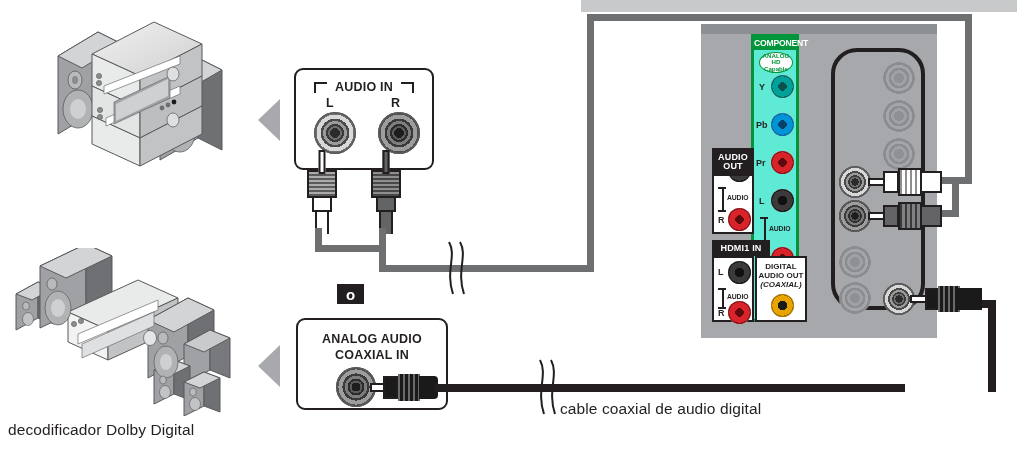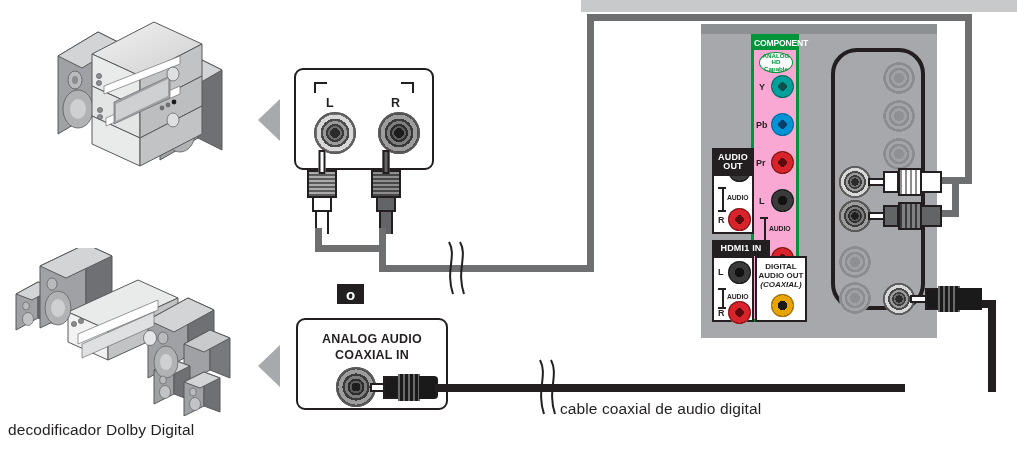--- a/index.html
+++ b/index.html
@@ -55,21 +55,21 @@
 
   
   .obadge{position:absolute;background:#231f20;display:flex;align-items:center;justify-content:center;}
   .obadge span{color:#fff;font-size:15px;font-weight:700;line-height:1;}
 
   
   .panelbg{position:absolute;background:#a6a8ab;}
   .paneltop{position:absolute;background:#c7c9cb;}
   .panelstrip{position:absolute;background:#8d9093;}
 
-  .greencol{position:absolute;background:#f9a8d4;border:3px solid #00953a;box-sizing:border-box;}
+  .greencol{position:absolute;background:#5eead4;border:3px solid #00953a;box-sizing:border-box;}
   .greenhdr{position:absolute;background:#00953a;color:#fff;font-size:8.6px;font-weight:700;text-align:center;letter-spacing:-.2px;}
   .oval{position:absolute;background:#fff;border:1.5px solid #00953a;border-radius:50%;color:#00953a;font-size:6.2px;font-weight:700;text-align:center;line-height:1.05;display:flex;align-items:center;justify-content:center;}
 
   .whitecol{position:absolute;background:#fff;border:2px solid #231f20;box-sizing:border-box;}
   .blkhdr{position:absolute;background:#231f20;color:#fff;font-size:9px;font-weight:700;display:flex;align-items:center;justify-content:center;letter-spacing:.2px;}
 
   
   .cj{position:absolute;border-radius:50%;}
   .cj i{position:absolute;inset:0;border-radius:50%;}
   .ring{box-shadow:0 0 0 2px #bdbdbd inset;}
@@ -197,20 +197,21 @@
     </svg>
   </div>
   <div class="abs cap" style="left:8px;top:421px;">decodificador Dolby Digital</div>
 
   <div class="tri" style="left:258px;top:99px;"></div>
   <div class="tri" style="left:258px;top:345px;"></div>
 
   <div class="devbox abs" style="left:294px;top:68px;width:140px;height:102px;">
     <div class="brk l" style="left:18px;top:12px;"></div>
     <div class="brk r" style="right:18px;top:12px;"></div>
+    <div class="boxlabel" style="position:absolute;left:0;right:0;top:10px;">AUDIO IN</div>
     <div class="lr" style="left:30px;top:26px;">L</div>
     <div class="lr" style="left:95px;top:26px;">R</div>
     <div class="fjack" style="left:18px;top:42px;width:42px;height:42px;"></div>
     <div class="fjack dark" style="left:82px;top:42px;width:42px;height:42px;"></div>
   </div>
 
   <div class="vplug" style="left:305px;top:150px;width:34px;height:82px;">
     <div class="barrel" style="left:2px;top:20px;width:30px;height:28px;background:#fff;"></div>
     <div class="barrel" style="left:2px;top:20px;width:30px;height:28px;background:transparent;overflow:hidden;">
       <div class="stripes" style="opacity:.85"></div>

